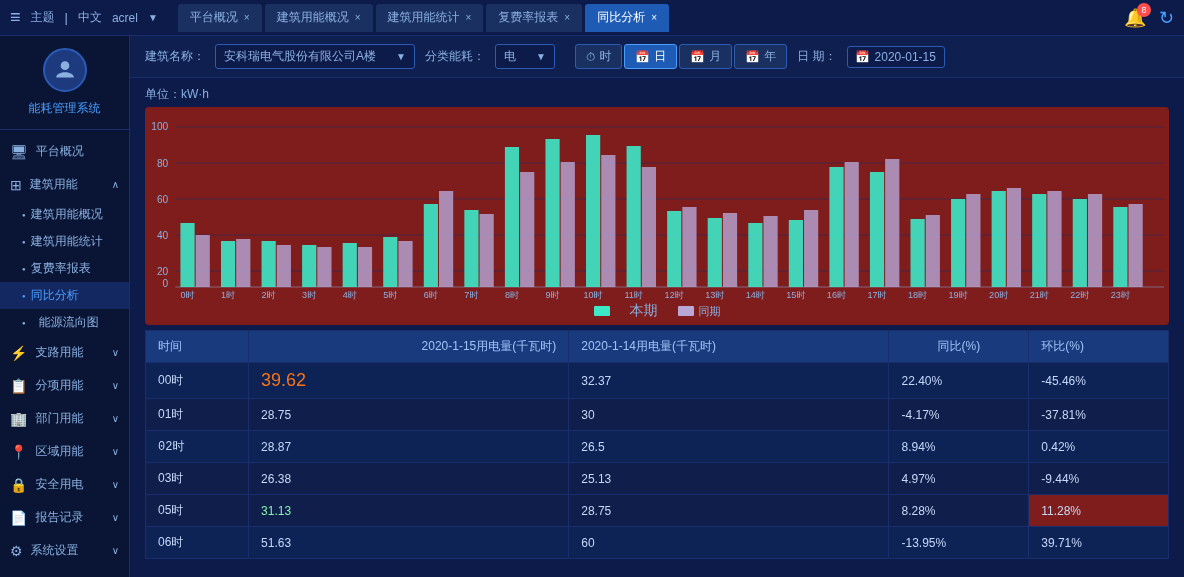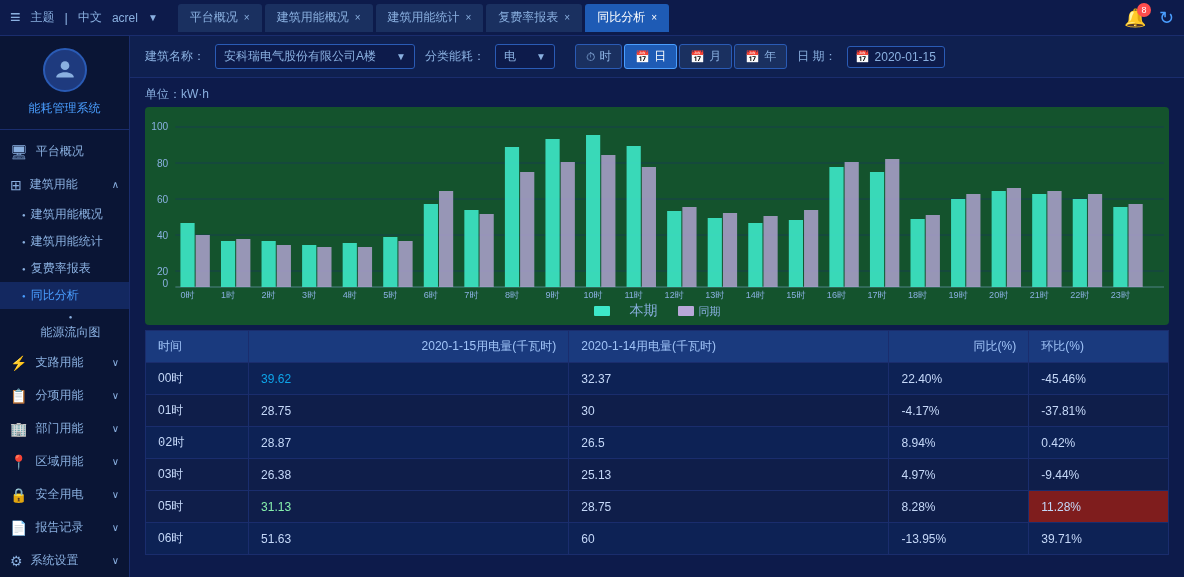--- a/index.html
+++ b/index.html
@@ -82,21 +82,21 @@
         <span>建筑用能统计</span>
       </div>
       <div style="display:flex;align-items:center;padding:5px 10px 5px 22px;cursor:pointer;color:#8ab0e0;font-size:12px;gap:5px;">
         <span style="font-size:6px;">●</span>
         <span>复费率报表</span>
       </div>
       <div style="display:flex;align-items:center;padding:5px 10px 5px 22px;cursor:pointer;color:#4a9eff;font-size:12px;gap:5px;background:#132860;">
         <span style="font-size:6px;">●</span>
         <span>同比分析</span>
       </div>
-      <div style="display:flex;align-items:center;padding:5px 10px 5px 22px;cursor:pointer;color:#8ab0e0;font-size:12px;gap:4px;flex-direction:column;">
+      <div style="display:flex;align-items:center;padding:5px 10px 5px 22px;cursor:pointer;color:#8ab0e0;font-size:12px;gap:13px;">
         <span style="font-size:6px;">●</span>
         <span>能源流向图</span>
       </div>
     </div>
 
     <div style="display:flex;align-items:center;padding:8px 10px;cursor:pointer;color:#8ab0e0;gap:8px;">
       <span style="font-size:14px;">⚡</span>
       <span style="font-size:12px;">支路用能</span>
       <span style="margin-left:auto;font-size:10px;">∨</span>
     </div>
@@ -174,21 +174,21 @@
 
     <span style="color:#8ab0e0;font-size:12px;">日 期：</span>
     <div style="background:#0d1b4b;border:1px solid #2a5bb5;color:#8ab0e0;padding:3px 8px;font-size:12px;border-radius:3px;display:flex;align-items:center;gap:4px;cursor:pointer;">
       <span>📅</span>
       <span>2020-01-15</span>
     </div>
   </div>
 
   <div style="padding:8px 15px 5px;">
     <div style="color:#8ab0e0;font-size:12px;margin-bottom:4px;">单位：kW·h</div>
-    <div style="background:#14532d;border-radius:4px;padding:8px 5px 5px;position:relative;">
+    <div style="background:#7f1d1d;border-radius:4px;padding:8px 5px 5px;position:relative;">
       <svg width="100%" height="185" viewBox="0 0 1000 185" preserveAspectRatio="none" style="display:block;">
 
         <text x="18" y="15" fill="#8ab0e0" font-size="10" text-anchor="end">100</text>
         <text x="18" y="52" fill="#8ab0e0" font-size="10" text-anchor="end">80</text>
         <text x="18" y="88" fill="#8ab0e0" font-size="10" text-anchor="end">60</text>
         <text x="18" y="124" fill="#8ab0e0" font-size="10" text-anchor="end">40</text>
         <text x="18" y="160" fill="#8ab0e0" font-size="10" text-anchor="end">20</text>
         <text x="18" y="172" fill="#8ab0e0" font-size="10" text-anchor="end">0</text>
 
         <line x1="25" y1="12" x2="1000" y2="12" stroke="#1a2d6d" stroke-width="0.5"></line>
@@ -309,28 +309,28 @@
     </div>
   </div>
 
   <div style="margin:0 15px 10px;">
     <table style="width:100%;border-collapse:collapse;">
       <thead>
         <tr>
           <th style="background:#1a3a7e;color:#a0c4f8;padding:7px 12px;text-align:left;font-size:12px;font-weight:normal;border:1px solid #1a2d6d;">时间</th>
           <th style="background:#1a3a7e;color:#a0c4f8;padding:7px 12px;text-align:right;font-size:12px;font-weight:normal;border:1px solid #1a2d6d;">2020-1-15用电量(千瓦时)</th>
           <th style="background:#1a3a7e;color:#a0c4f8;padding:7px 12px;text-align:left;font-size:12px;font-weight:normal;border:1px solid #1a2d6d;">2020-1-14用电量(千瓦时)</th>
-          <th style="background:#1a3a7e;color:#a0c4f8;padding:7px 12px;text-align:right;font-size:12px;font-weight:normal;border:1px solid #1a2d6d;">同比(%)</th>
+          <th style="background:#1a3a7e;color:#a0c4f8;padding:7px 12px;text-align:center;font-size:12px;font-weight:normal;border:1px solid #1a2d6d;">同比(%)</th>
           <th style="background:#1a3a7e;color:#a0c4f8;padding:7px 12px;text-align:left;font-size:12px;font-weight:normal;border:1px solid #1a2d6d;">环比(%)</th>
         </tr>
       </thead>
       <tbody id="table-body">
       <tr>
             <td style="padding: 7px 12px; font-size: 12px; border: 1px solid rgb(26, 45, 109); color: rgb(197, 216, 248); background: rgb(13, 34, 85);">00时</td>
-            <td style="padding: 7px 12px; font-size: 12px; border: 1px solid rgb(26, 45, 109); color: #0ea5e9; background: rgb(13, 34, 85);">39.62</td>
+            <td style="padding: 7px 12px; font-size: 18px; border: 1px solid rgb(26, 45, 109); color: #f97316; background: rgb(13, 34, 85);">39.62</td>
             <td style="padding: 7px 12px; font-size: 12px; border: 1px solid rgb(26, 45, 109); color: rgb(197, 216, 248); background: rgb(13, 34, 85);">32.37</td>
             <td style="padding: 7px 12px; font-size: 12px; border: 1px solid rgb(26, 45, 109); color: rgb(197, 216, 248); background: rgb(13, 34, 85);">22.40%</td>
             <td style="padding: 7px 12px; font-size: 12px; border: 1px solid rgb(26, 45, 109); color: rgb(197, 216, 248); background: rgb(13, 34, 85);">-45.46%</td>
           </tr>
           <tr>
             <td style="padding: 7px 12px; font-size: 12px; border: 1px solid rgb(26, 45, 109); color: rgb(197, 216, 248); background: rgb(15, 30, 74);">01时</td>
             <td style="padding: 7px 12px; font-size: 12px; border: 1px solid rgb(26, 45, 109); color: rgb(197, 216, 248); background: rgb(15, 30, 74);">28.75</td>
             <td style="padding: 7px 12px; font-size: 12px; border: 1px solid rgb(26, 45, 109); color: rgb(197, 216, 248); background: rgb(15, 30, 74);">30</td>
             <td style="padding: 7px 12px; font-size: 12px; border: 1px solid rgb(26, 45, 109); color: rgb(197, 216, 248); background: rgb(15, 30, 74);">-4.17%</td>
             <td style="padding: 7px 12px; font-size: 12px; border: 1px solid rgb(26, 45, 109); color: rgb(197, 216, 248); background: rgb(15, 30, 74);">-37.81%</td>

